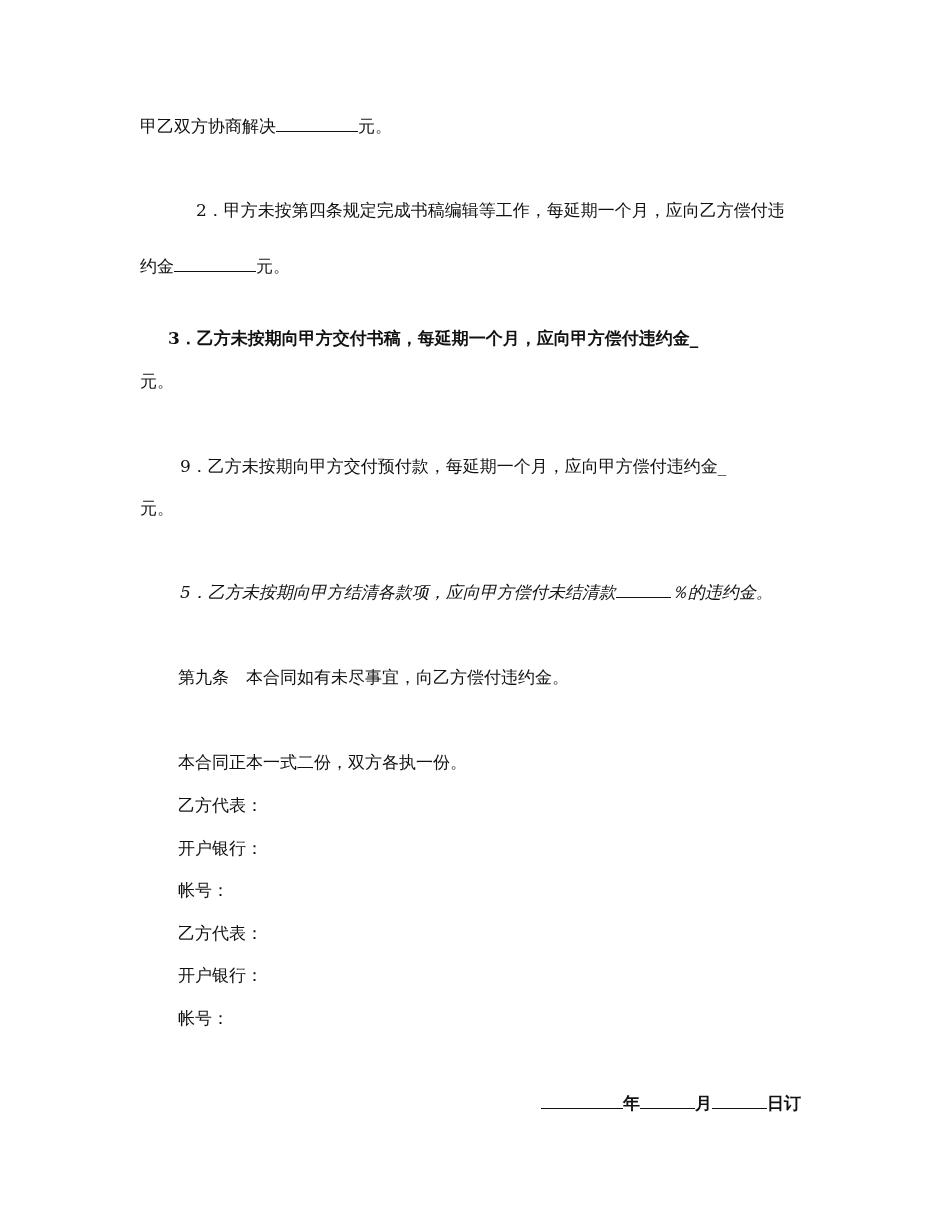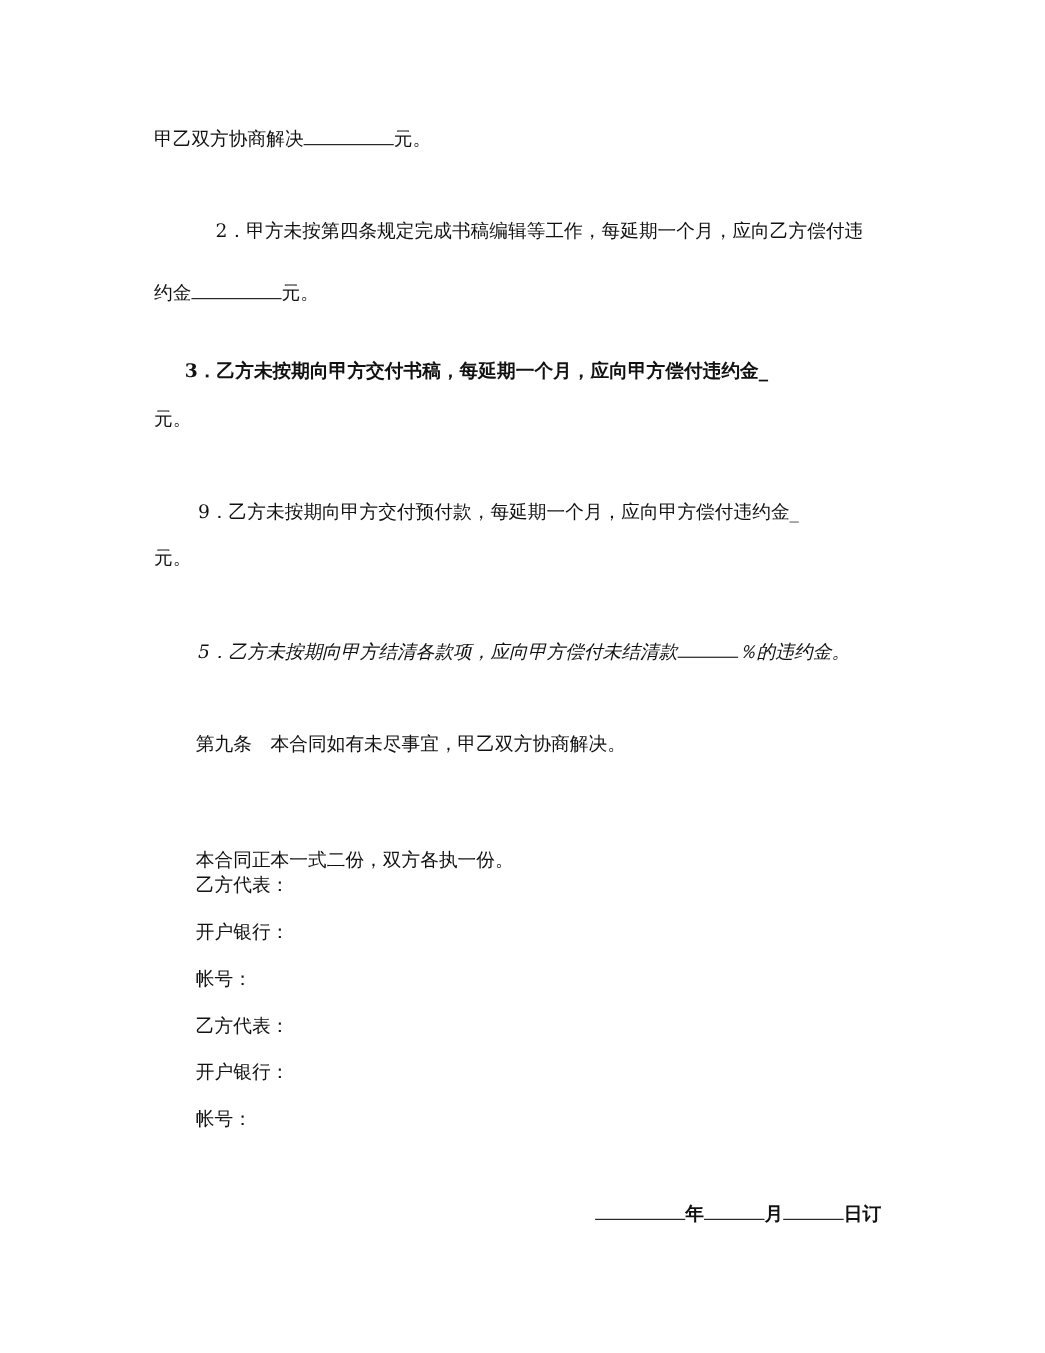--- a/index.html
+++ b/index.html
@@ -24,23 +24,23 @@
   <div class="line" style="left:168px;top:328px;font-weight:bold;">3．乙方未按期向甲方交付书稿，每延期一个月，应向甲方偿付违约金_</div>
   <div class="line" style="left:140px;top:371px;">元。</div>
 
   <div class="line" style="left:180px;top:456px;">9．乙方未按期向甲方交付预付款，每延期一个月，应向甲方偿付违约金_</div>
   <div class="line" style="left:140px;top:498px;">元。</div>
 
   <div class="line" style="left:180px;top:582px;font-style:italic;">
     <span>5．乙方未按期向甲方结清各款项，应向甲方偿付未结清款</span><span class="u" style="width:55px"></span><span>％的违约金。</span>
   </div>
 
-  <div class="line" style="left:178px;top:667px;">第九条　本合同如有未尽事宜，甲乙双方协商解决。</div>
+  <div class="line" style="left:178px;top:667px;">第九条　本合同如有未尽事宜，向乙方偿付违约金。</div>
 
-  <div class="line" style="left:178px;top:752px;margin-top:20px;">本合同正本一式二份，双方各执一份。</div>
+  <div class="line" style="left:178px;top:752px;">本合同正本一式二份，双方各执一份。</div>
   <div class="line" style="left:178px;top:795px;">乙方代表：</div>
   <div class="line" style="left:178px;top:838px;">开户银行：</div>
   <div class="line" style="left:178px;top:880px;">帐号：</div>
   <div class="line" style="left:178px;top:923px;">乙方代表：</div>
   <div class="line" style="left:178px;top:965px;">开户银行：</div>
   <div class="line" style="left:178px;top:1008px;">帐号：</div>
 
   <div class="line" style="left:541px;top:1093px;font-weight:bold;">
     <span class="u" style="width:82px"></span><span>年</span><span class="u" style="width:55px"></span><span>月</span><span class="u" style="width:55px"></span><span>日订</span>
   </div>

